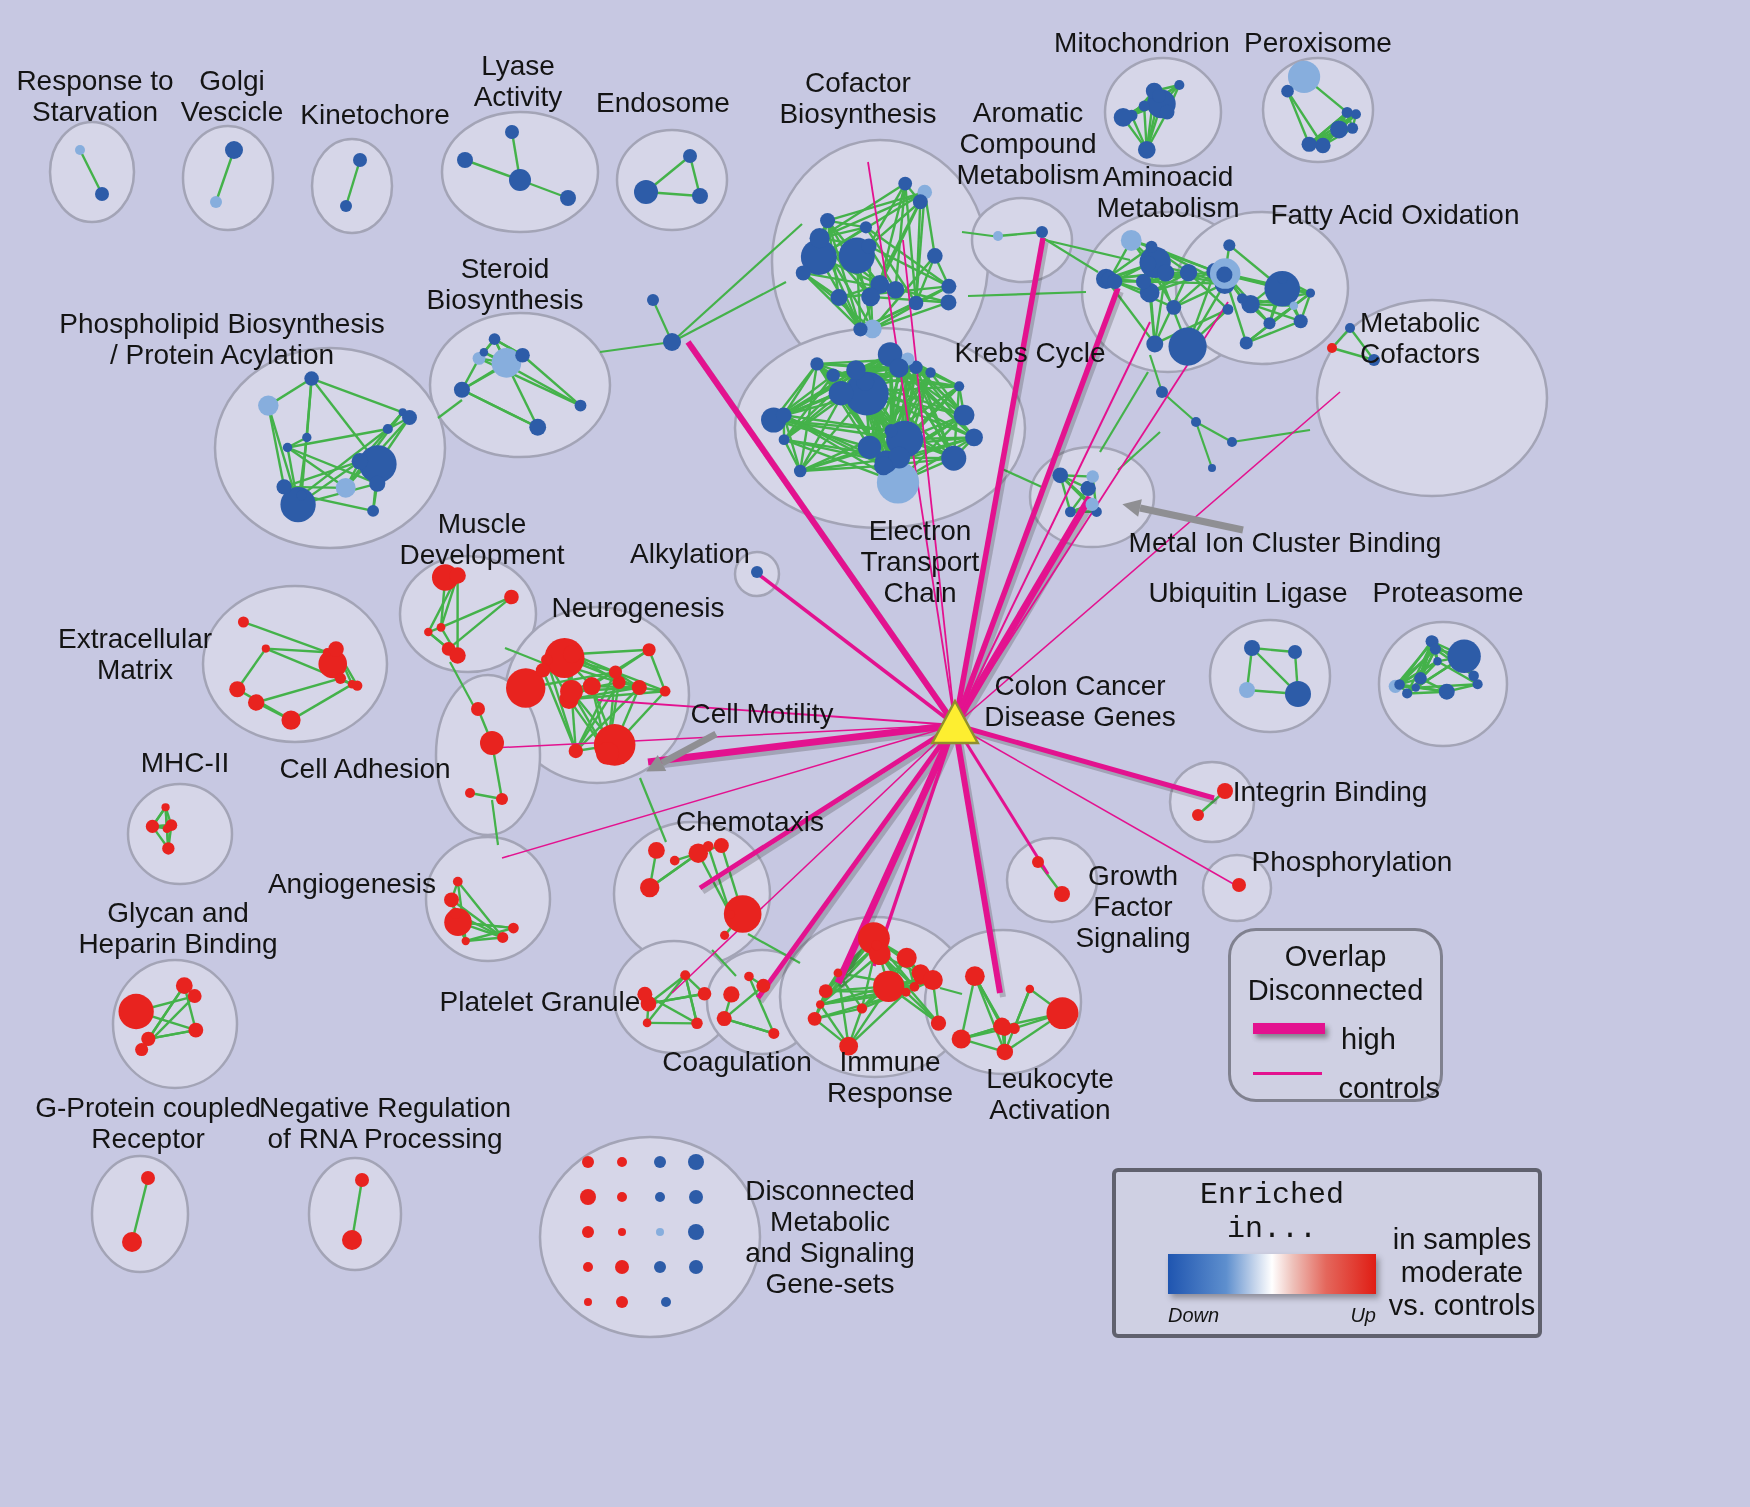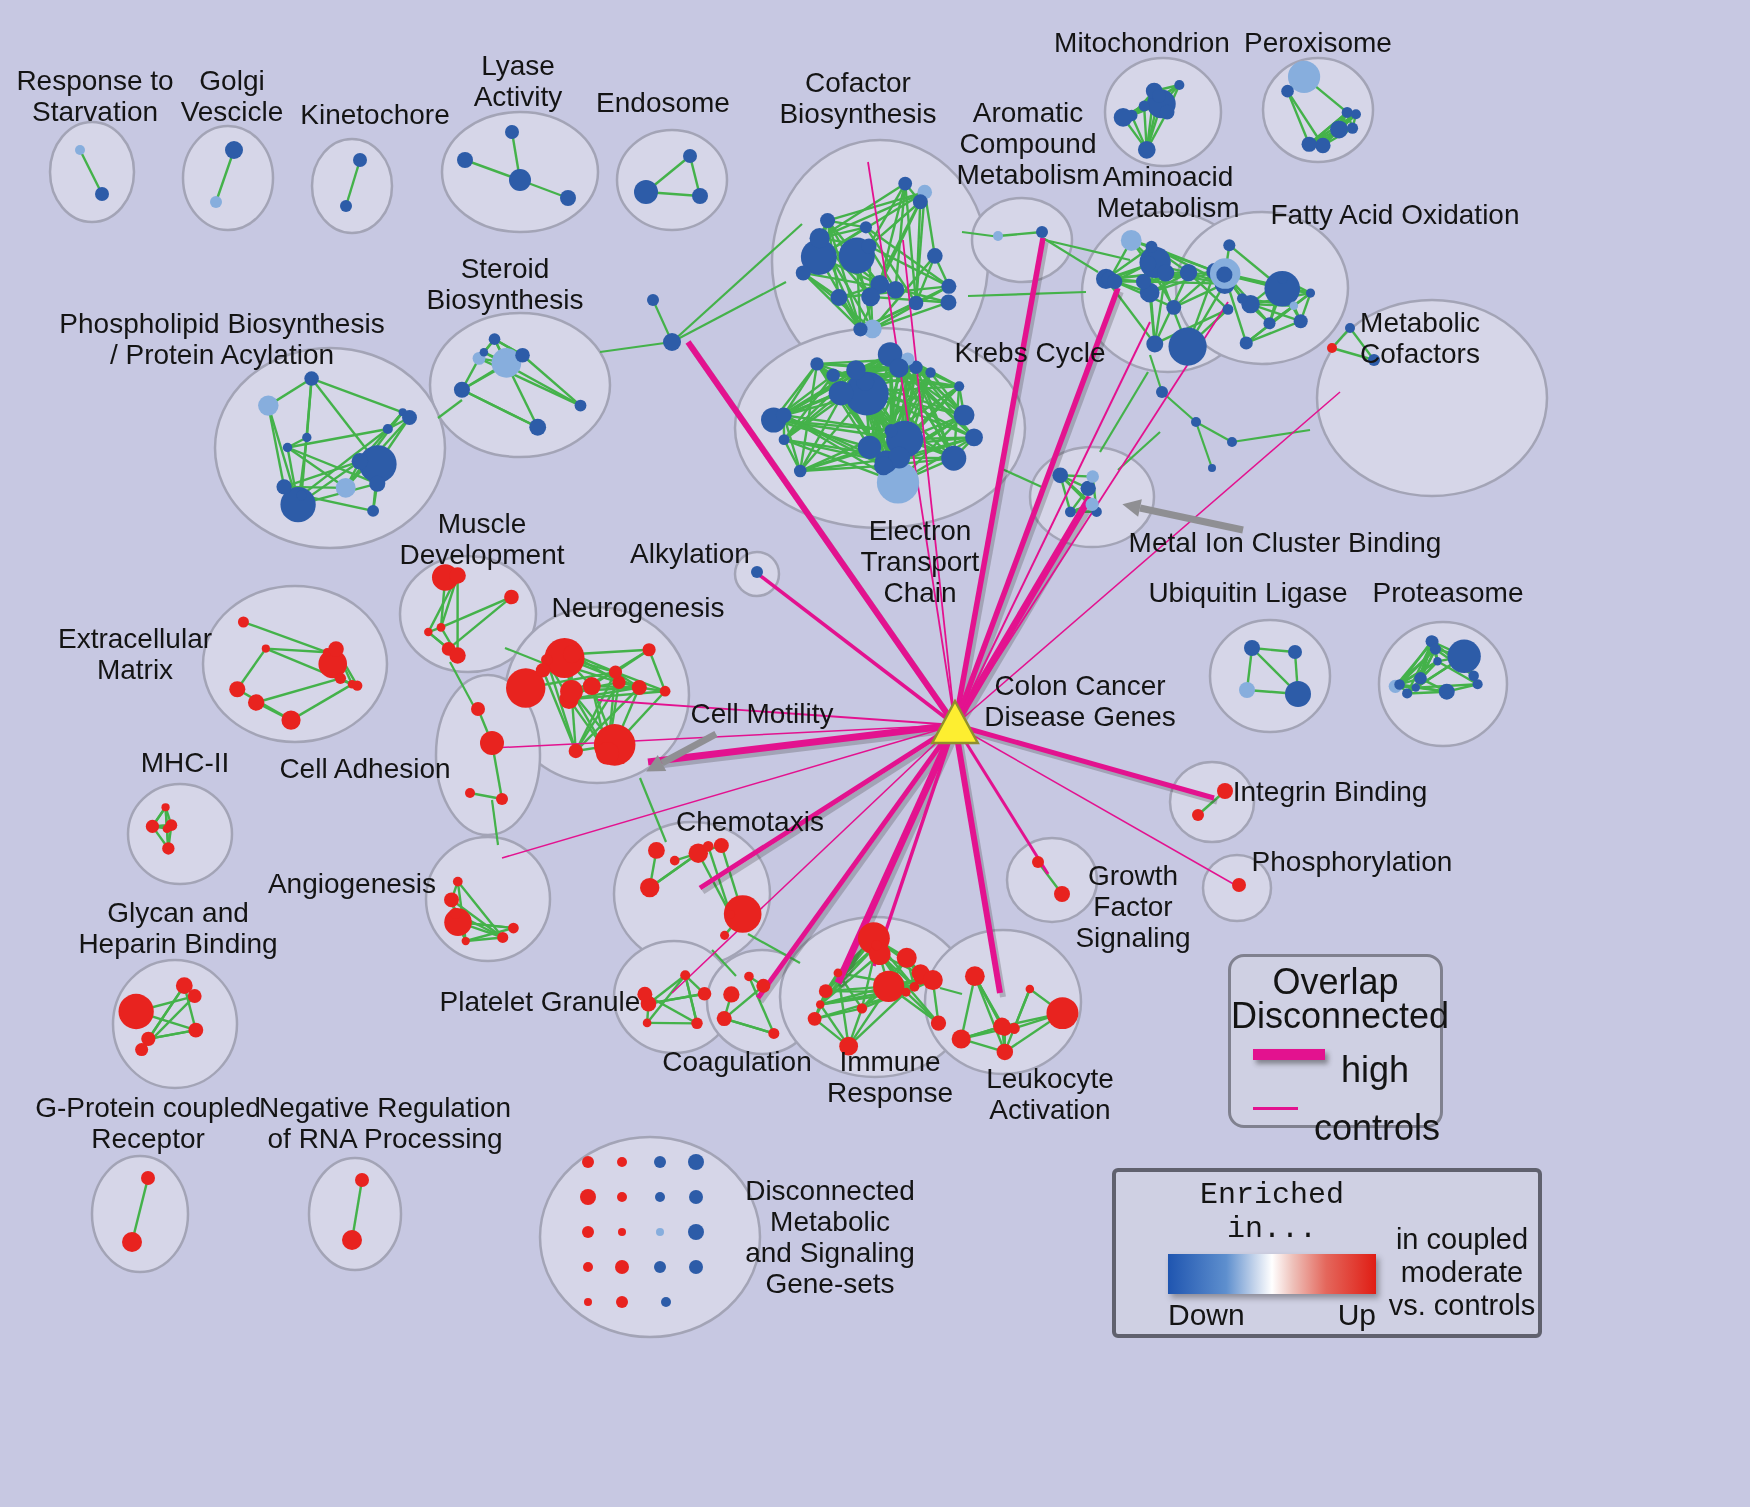--- a/index.html
+++ b/index.html
@@ -1,28 +1,28 @@
 <!DOCTYPE html>
 <html><head>
 <meta charset="utf-8">
 <style>
   html,body{margin:0;padding:0;background:#ffffff;}
   #figure{position:relative;width:1750px;height:1507px;font-family:"Liberation Sans",sans-serif;color:#141414;overflow:hidden;}
   #network{position:absolute;left:0;top:0;}
-  .legend-overlap{position:absolute;left:1228px;top:954px;width:215px;height:174px;border:3px solid #80818f;border-radius:16px;background:#cfd0e3;box-sizing:border-box;font-size:36px;}
+  .legend-overlap{position:absolute;left:1228px;top:928px;width:215px;height:174px;border:3px solid #80818f;border-radius:28px;background:#cfd0e3;box-sizing:border-box;font-size:29px;}
   .lo-title{text-align:center;margin-top:8px;line-height:34px;}
   .lo-row{display:flex;align-items:flex-start;margin:16px 0 0 22px;}
   .swatch-high{display:inline-block;width:72px;height:11px;background:#e3128f;box-shadow:3px 4px 5px rgba(40,40,40,.45);}
   .swatch-moderate{display:inline-block;width:72px;height:3px;background:#e3128f;}
   .lo-label{margin-left:16px;}
   .legend-enriched{position:absolute;left:1112px;top:1168px;width:430px;height:170px;border:4px solid #60616e;border-radius:6px;background:#cfd0e3;box-sizing:border-box;display:flex;}
   .le-left{width:270px;padding:6px 0 0 52px;box-sizing:border-box;}
   .le-title{width:208px;text-align:center;font-size:30px;font-family:Liberation Mono, monospace;}
   .le-gradient{width:208px;height:40px;margin-top:8px;background:linear-gradient(90deg,#1f55b0 0%,#5e8fce 28%,#c7d6ec 42%,#ffffff 50%,#eec1ba 60%,#e4675c 76%,#e01d14 100%);box-shadow:3px 4px 6px rgba(40,40,40,.4);}
-  .le-ends{display:flex;justify-content:space-between;width:208px;font-size:30px;margin-top:4px;}
+  .le-ends{display:flex;justify-content:space-between;width:208px;font-size:20px;margin-top:10px;font-style:italic;}
   .le-right{flex:1;display:flex;flex-direction:column;justify-content:flex-end;align-items:center;font-size:29px;line-height:33px;padding-bottom:12px;text-align:center;}
 </style>
 </head>
 <body>
 
 <div id="figure">
   <svg id="network" width="1750" height="1507" viewBox="0 0 1750 1507">
       <rect x="0" y="0" width="1750" height="1507" fill="#c7c8e2"></rect>
       <g>
         <ellipse cx="92" cy="172" rx="42" ry="50" fill="#d6d6e8" stroke="#a3a4b6" stroke-width="2.5"></ellipse>
@@ -1195,18 +1195,18 @@
   <div class="legend-enriched">
     <div class="le-left">
       <div class="le-title">Enriched in...</div>
       <div class="le-gradient"></div>
       <div class="le-ends">
         <span>Down</span>
         <span>Up</span>
       </div>
     </div>
     <div class="le-right">
-      <div>in coupled</div>
+      <div>in samples</div>
       <div>moderate</div>
       <div>vs. controls</div>
     </div>
   </div>
 </div>
 
 </body></html>

